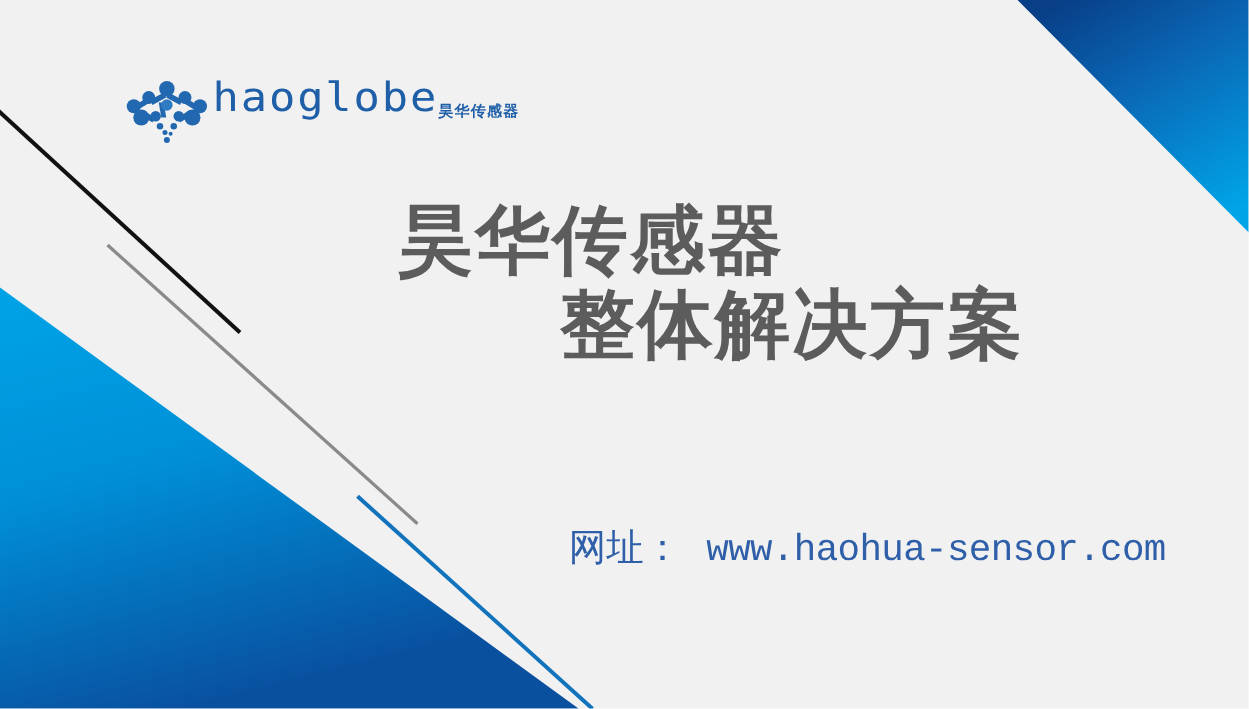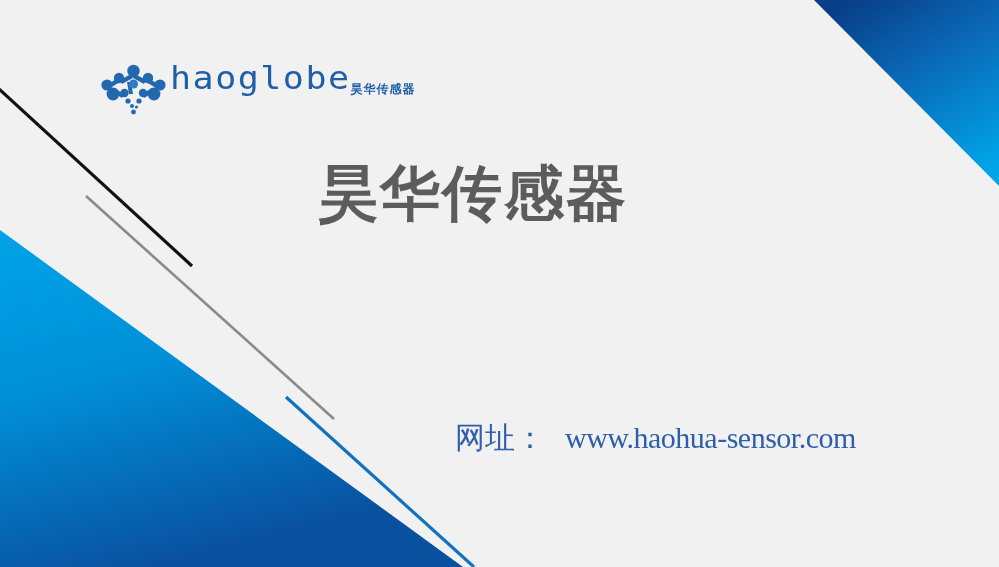--- a/index.html
+++ b/index.html
@@ -84,21 +84,21 @@
     white-space: nowrap;
   }
   #title-line-1 { margin-left: 318px; }
   #title-line-2 { margin-left: 448px; }
 
   
   #url-block {
     position: absolute;
     left: 455px;
     top: 418px;
-    font-family: Liberation Serif, serif;
+    font-family: Liberation Mono, monospace;
     font-size: 30px;
     color: #2e5fa8;
     white-space: nowrap;
     display: flex;
     align-items: baseline;
   }
   #url-label {
     letter-spacing: 0px;
   }
   #url-value {
@@ -174,20 +174,21 @@
     </svg>
 
     <div id="logo-text-wrap">
       <div id="logo-wordmark">haoglobe</div>
       <div id="logo-subtext">昊华传感器</div>
     </div>
   </div>
 
   <div id="title-block">
     <div class="title-line" id="title-line-1">昊华传感器</div>
+    <div class="title-line" id="title-line-2">整体解决方案</div>
   </div>
 
   <div id="url-block">
     <span id="url-label">网址：</span>
     <span id="url-value">www.haohua-sensor.com</span>
   </div>
 
 </div>
 
 </body></html>

